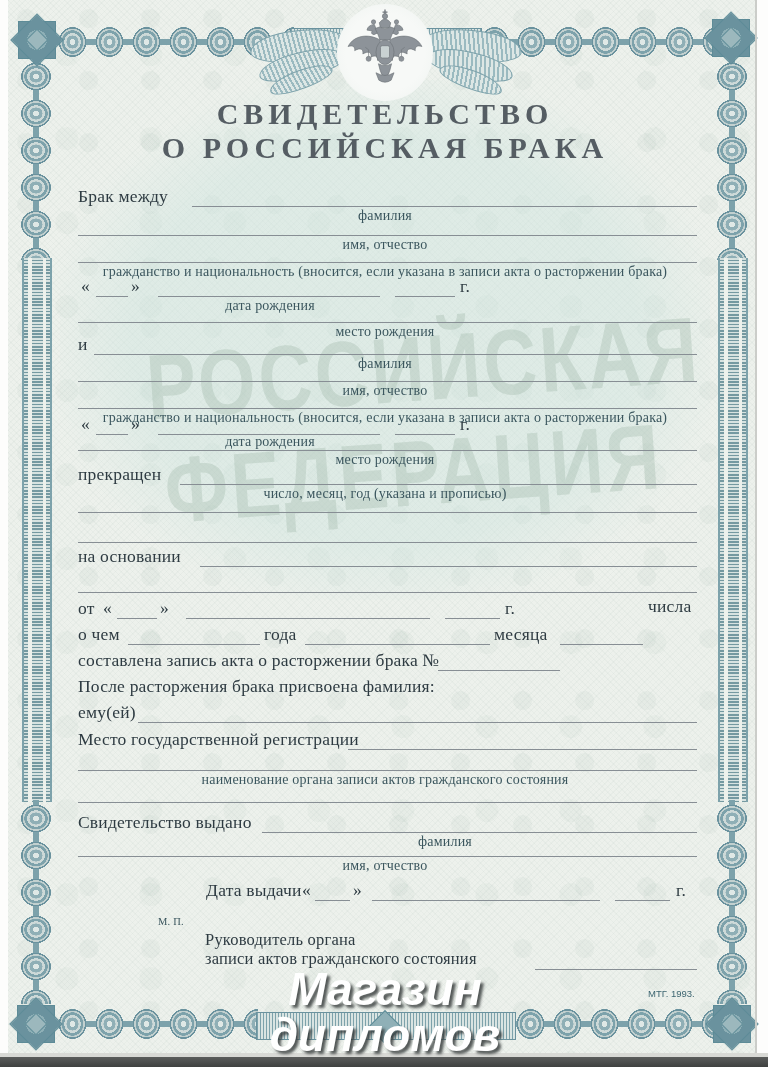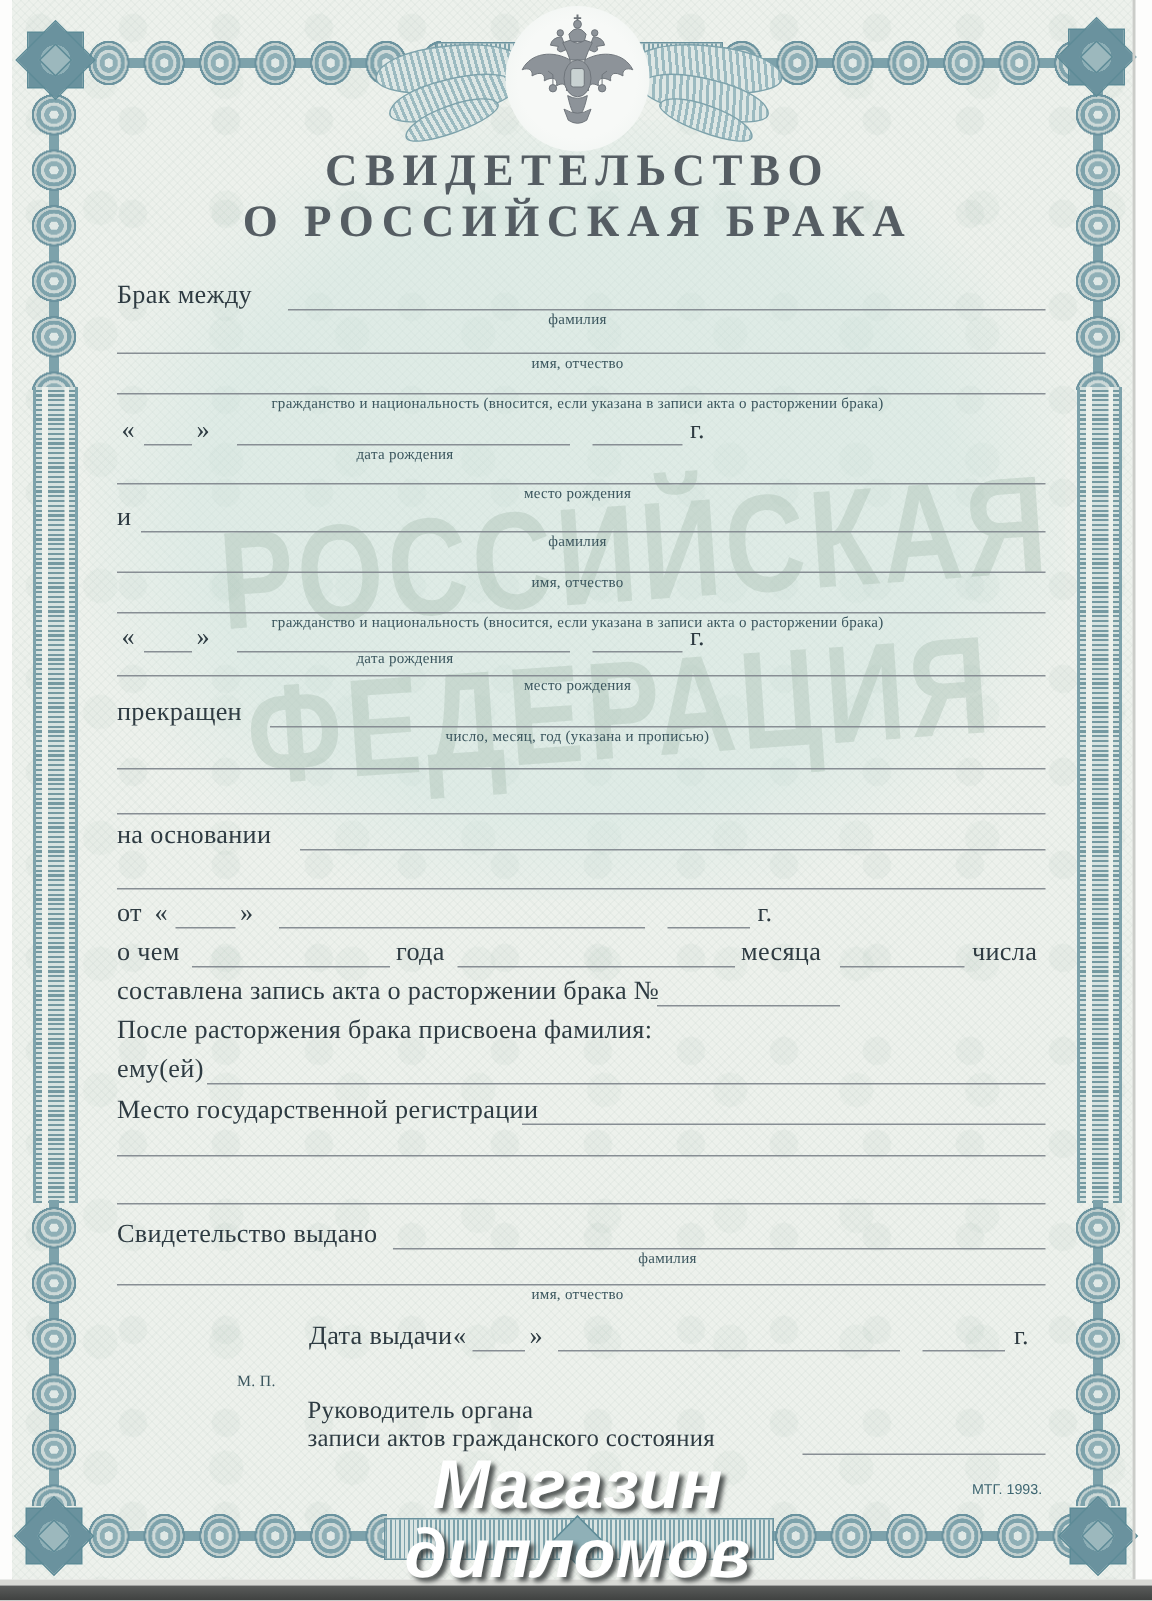--- a/index.html
+++ b/index.html
@@ -58,21 +58,21 @@
   .wing{position:absolute; border:1px solid #7da2ab; border-radius:50%/60% 60% 45% 45%;
     background-image:repeating-linear-gradient(80deg, #9bbac0 0 2px, #dde7e5 2px 4.5px);}
   #eagle-bg{position:absolute; left:337px; top:4px; width:96px; height:97px; border-radius:50%;
     background:radial-gradient(circle, #f7f9f7 58%, #edf2ef 100%);}
   .bdia{position:absolute; left:373px; top:1015px; width:22px; height:22px; transform:rotate(45deg);
     background:#8fb0b7; border:1px solid #5d8b97;}
   
   .t-line{position:absolute; left:60px; width:650px; text-align:center; font-weight:bold;
     font-size:30px; letter-spacing:5px; color:#555d63;}
   .ft{position:absolute; font-size:17.5px; color:#2e3b42; white-space:nowrap; letter-spacing:0.2px;}
-  .sl{position:absolute; font-size:10px; color:#3b565e; white-space:nowrap; text-align:center; letter-spacing:0.2px;}
+  .sl{position:absolute; font-size:14px; color:#3b565e; white-space:nowrap; text-align:center; letter-spacing:0.2px;}
   .ul{position:absolute; height:16px; border-bottom:1.2px solid #878e94;}
   
   #wm{position:absolute; left:150px; top:320px; width:520px; transform:rotate(-4deg);
     font-family:"Liberation Sans", sans-serif; font-weight:bold;
     color:rgba(158,182,168,0.33); text-align:center;}
   #wm .wm1{font-size:74px; letter-spacing:3px; transform:scaleY(1.25); line-height:1.35;}
   #wm .wm2{font-size:74px; letter-spacing:3px; transform:scaleY(1.25); line-height:1.45;}
   .shop{position:absolute; left:60px; width:650px; text-align:center;
     font-family:"Liberation Sans", sans-serif; font-style:italic; font-weight:bold;
     font-size:46px; color:#ffffff; text-shadow:3px 3px 3px rgba(55,60,60,0.85); z-index:6;}
@@ -220,34 +220,35 @@
   <div class="ul" style="left:186px; top:602px; width:244px;"></div>
   <div class="ul" style="left:445px; top:602px; width:55px;"></div>
   <span class="ft" style="left:505px; top:598px;">г.</span>
 
   <span class="ft" style="left:78px; top:624px;">о чем</span>
   <div class="ul" style="left:128px; top:628px; width:132px;"></div>
   <span class="ft" style="left:264px; top:624px;">года</span>
   <div class="ul" style="left:305px; top:628px; width:185px;"></div>
   <span class="ft" style="left:494px; top:624px;">месяца</span>
   <div class="ul" style="left:560px; top:628px; width:83px;"></div>
-  <span class="ft" style="left:648px; top:624px;">числа</span>
+  <span class="ft" style="left:648px; top:596px;">числа</span>
 
   <span class="ft" style="left:78px; top:650px;">составлена запись акта о расторжении брака №</span>
   <div class="ul" style="left:438px; top:654px; width:122px;"></div>
 
   <span class="ft" style="left:78px; top:676px;">После расторжения брака присвоена фамилия:</span>
 
   <span class="ft" style="left:78px; top:702px;">ему(ей)</span>
   <div class="ul" style="left:138px; top:706px; width:559px;"></div>
 
   <span class="ft" style="left:78px; top:729px;">Место государственной регистрации</span>
   <div class="ul" style="left:348px; top:733px; width:349px;"></div>
 
   <div class="ul" style="left:78px; top:754px; width:619px;"></div>
+  <div class="sl" style="left:60px; top:772px; width:650px;">наименование органа записи актов гражданского состояния</div>
   <div class="ul" style="left:78px; top:786px; width:619px;"></div>
 
   <span class="ft" style="left:78px; top:812px;">Свидетельство выдано</span>
   <div class="ul" style="left:262px; top:816px; width:435px;"></div>
   <div class="sl" style="left:245px; top:834px; width:400px;">фамилия</div>
 
   <div class="ul" style="left:78px; top:840px; width:619px;"></div>
   <div class="sl" style="left:60px; top:858px; width:650px;">имя, отчество</div>
 
   <span class="ft" style="left:206px; top:880px;">Дата выдачи</span>

